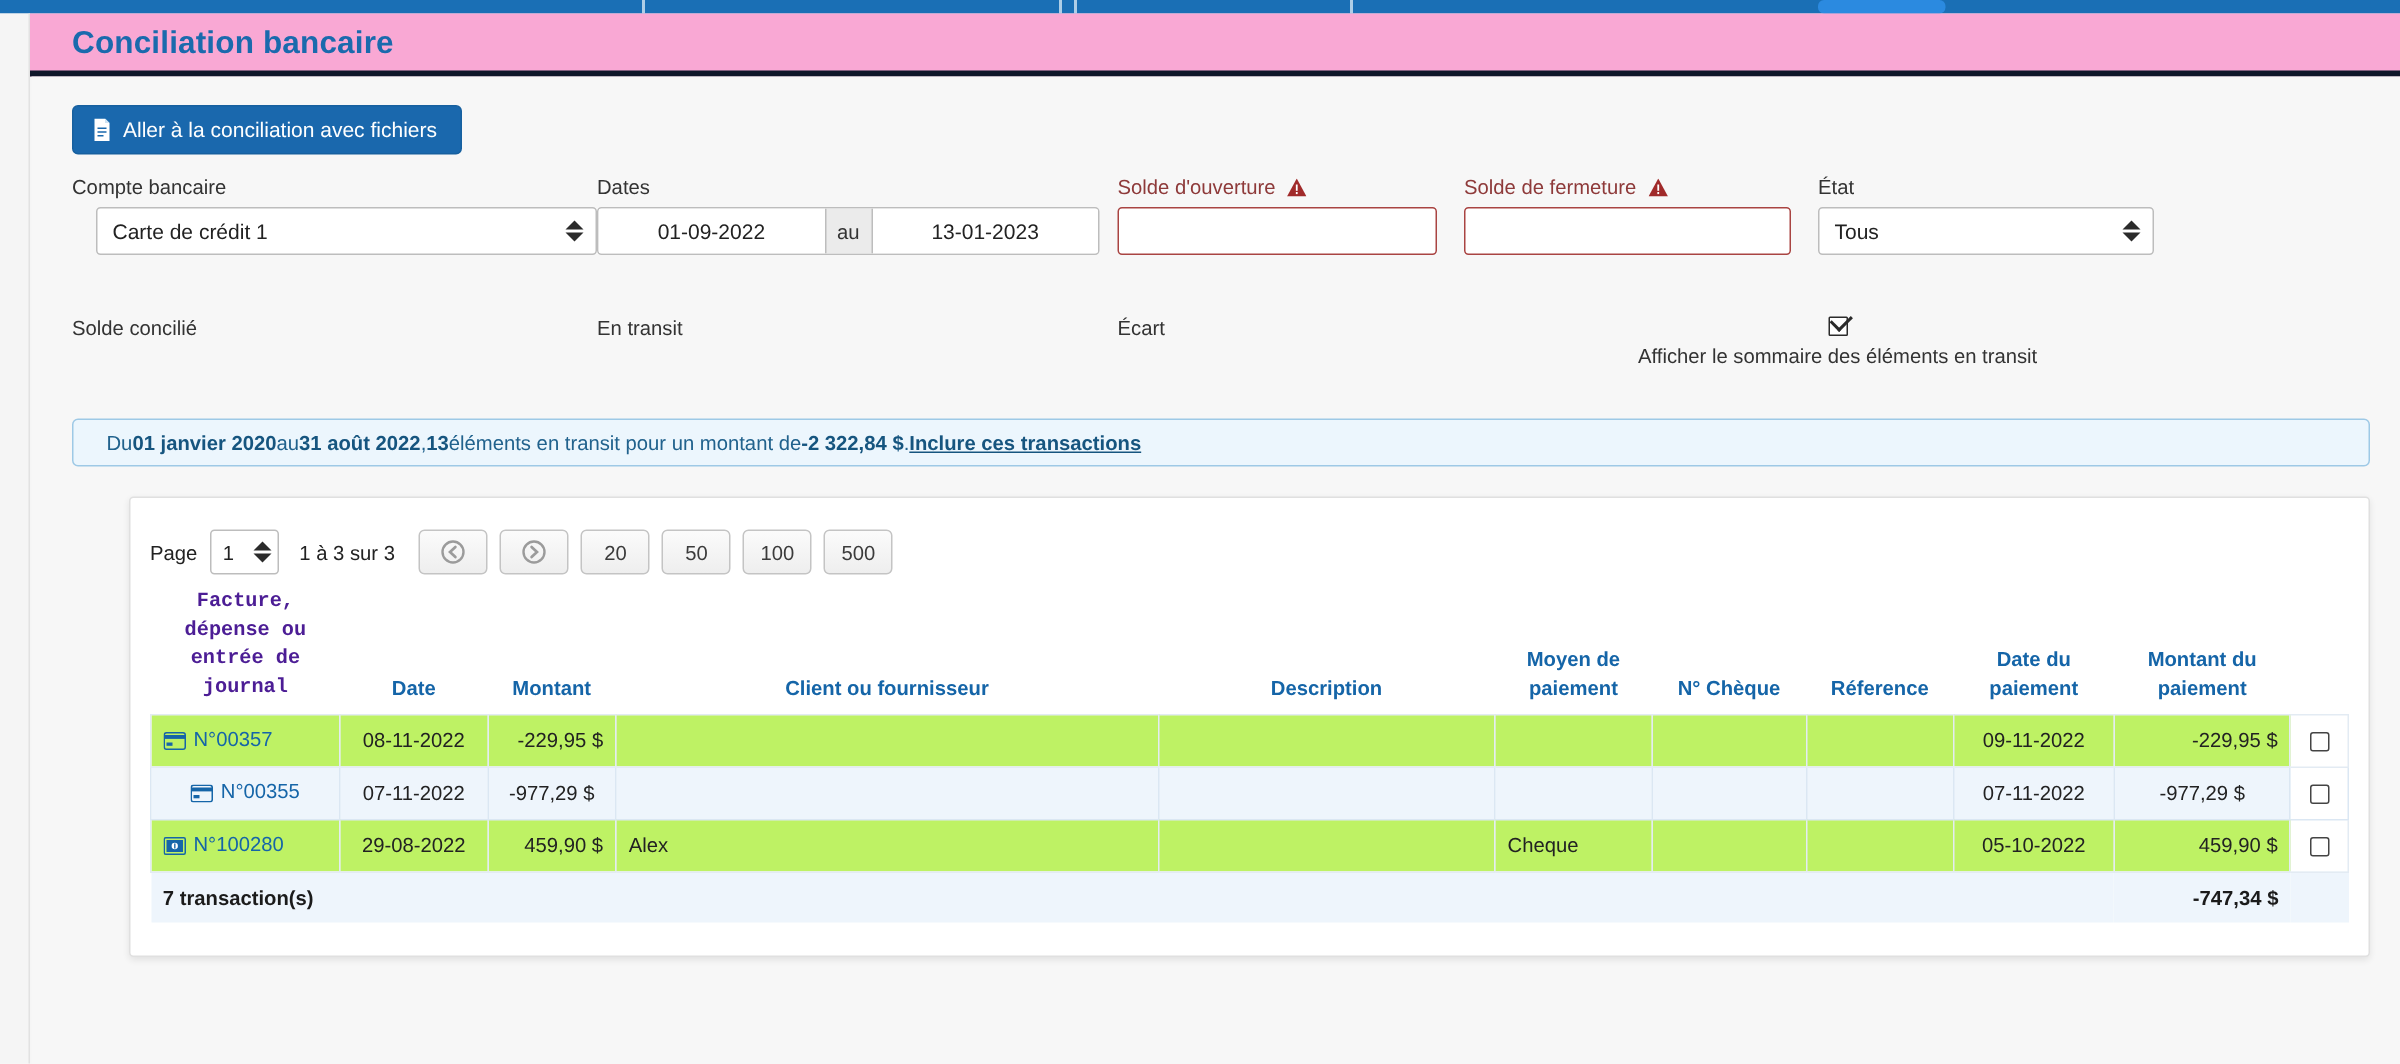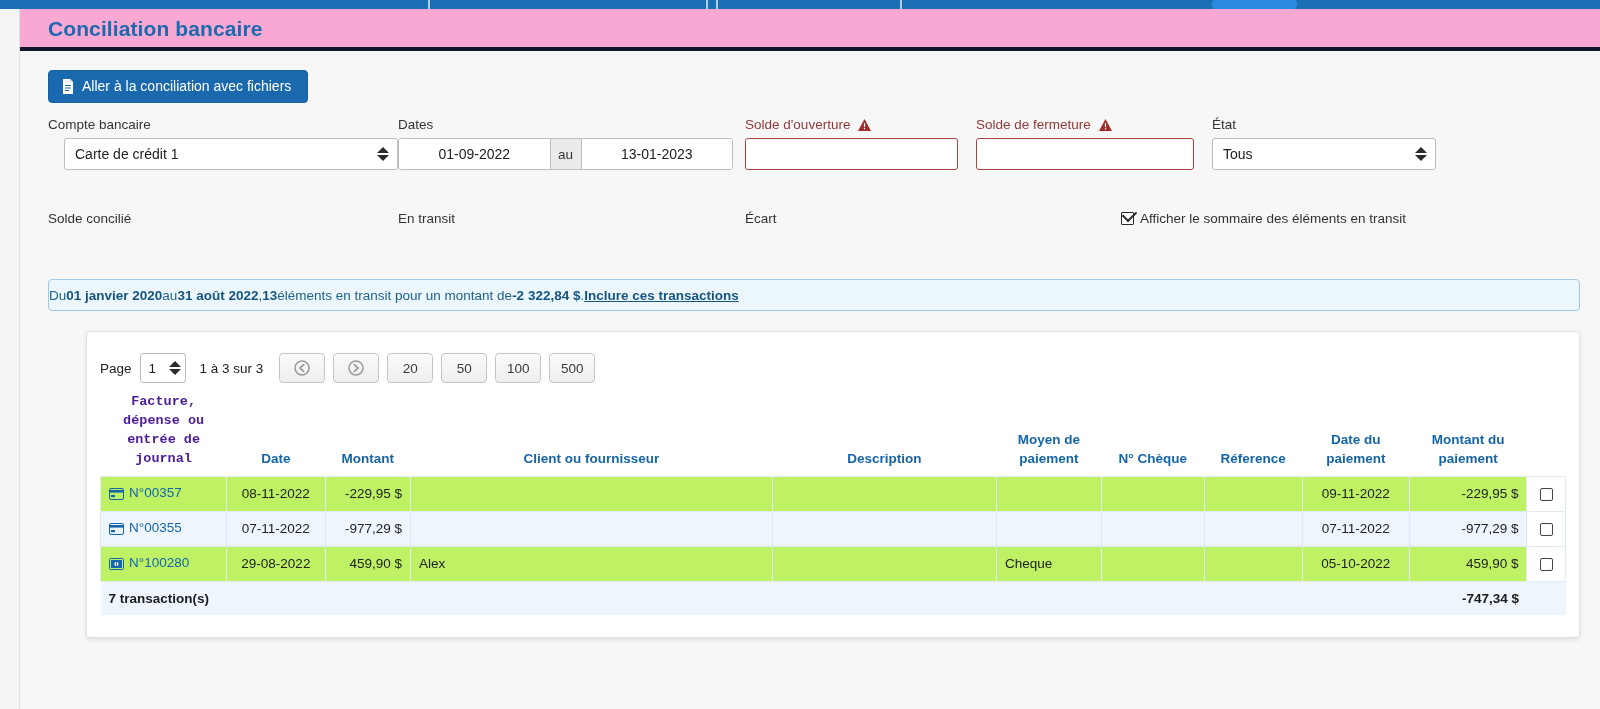--- a/index.html
+++ b/index.html
@@ -107,21 +107,21 @@
     content: ""; position: absolute; left: 1px; top: -3px;
     width: 11px; height: 7px; border-left: 2px solid #2b2b2b; border-bottom: 2px solid #2b2b2b;
     transform: rotate(-45deg);
   }
 
   
   .banner {
     position: absolute; left: 27px; top: 228px; right: 20px; height: 32px;
     background: #ecf6fd; border: 1px solid #9ec9e6; border-radius: 4px;
     display: flex; align-items: center;
-    font-size: 13.5px; color: #21628d; 
+    font-size: 13.5px; color: #21628d; padding-left: 22px;
   }
   .banner b { font-weight: bold; color: #16557f; }
   .banner a { color: #16557f; font-weight: bold; text-decoration: underline; cursor: pointer; }
 
   
   .card {
     position: absolute; left: 27px; top: 280px; right: 20px;
     background: #fff; border: 1px solid #e0e0e0; border-radius: 3px;
     box-shadow: 0 2px 5px rgba(0,0,0,.09);
     padding: 14px 0 22px 0;
@@ -153,21 +153,21 @@
   table.tbl th {
     color: #1565a8; font-size: 13.5px; font-weight: bold;
     vertical-align: bottom; padding: 0 8px 7px 8px; text-align: center;
     line-height: 1.42;
   }
   table.tbl th.first { color: #4c1d95; font-family: Liberation Mono, monospace; }
   table.tbl td {
     font-size: 13.5px; color: #222; padding: 8px; height: 35px;
     border: 1px solid #e3ebf3; background: #bef264;
   }
-  table.tbl tr.alt td { background: #eef5fc; border-color: #dbe7f3; }
+  table.tbl tr.alt td { background: #eef5fc; border-color: #dbe7f3; text-align: center; }
   td.c-ref { white-space: nowrap; }
   td.c-ref a { color: #1565a8; text-decoration: none; cursor: pointer; }
   td.num { text-align: right; }
   td.ctr { text-align: center; }
   td.cbcell { text-align: center; border: 1px solid transparent; background: transparent !important; }
   tr.alt td.cbcell { background: transparent !important; }
   .rowcb {
     width: 13px; height: 13px; border: 1.3px solid #444; border-radius: 2px;
     background: #fff; display: inline-block; vertical-align: middle; cursor: pointer;
   }
@@ -258,21 +258,21 @@
           <i class="up"></i>
           <i class="dn"></i>
         </span>
     </div>
   </div>
 
   <div class="summary">
     <span class="s" style="left:0;">Solde concilié</span>
     <span class="s" style="left:350px;">En transit</span>
     <span class="s" style="left:697px;">Écart</span>
-    <span class="cbwrap" style="left:1073px; top:0;">
+    <span class="cbwrap" style="left:1044px; top:0;flex-direction:column;">
       <span class="cbox checked"></span>
       <span>Afficher le sommaire des éléments en transit</span>
     </span>
   </div>
 
   <div class="banner">
     <span>Du </span>
       <b>01 janvier 2020</b>
       <span> au </span>
       <b>31 août 2022</b>

